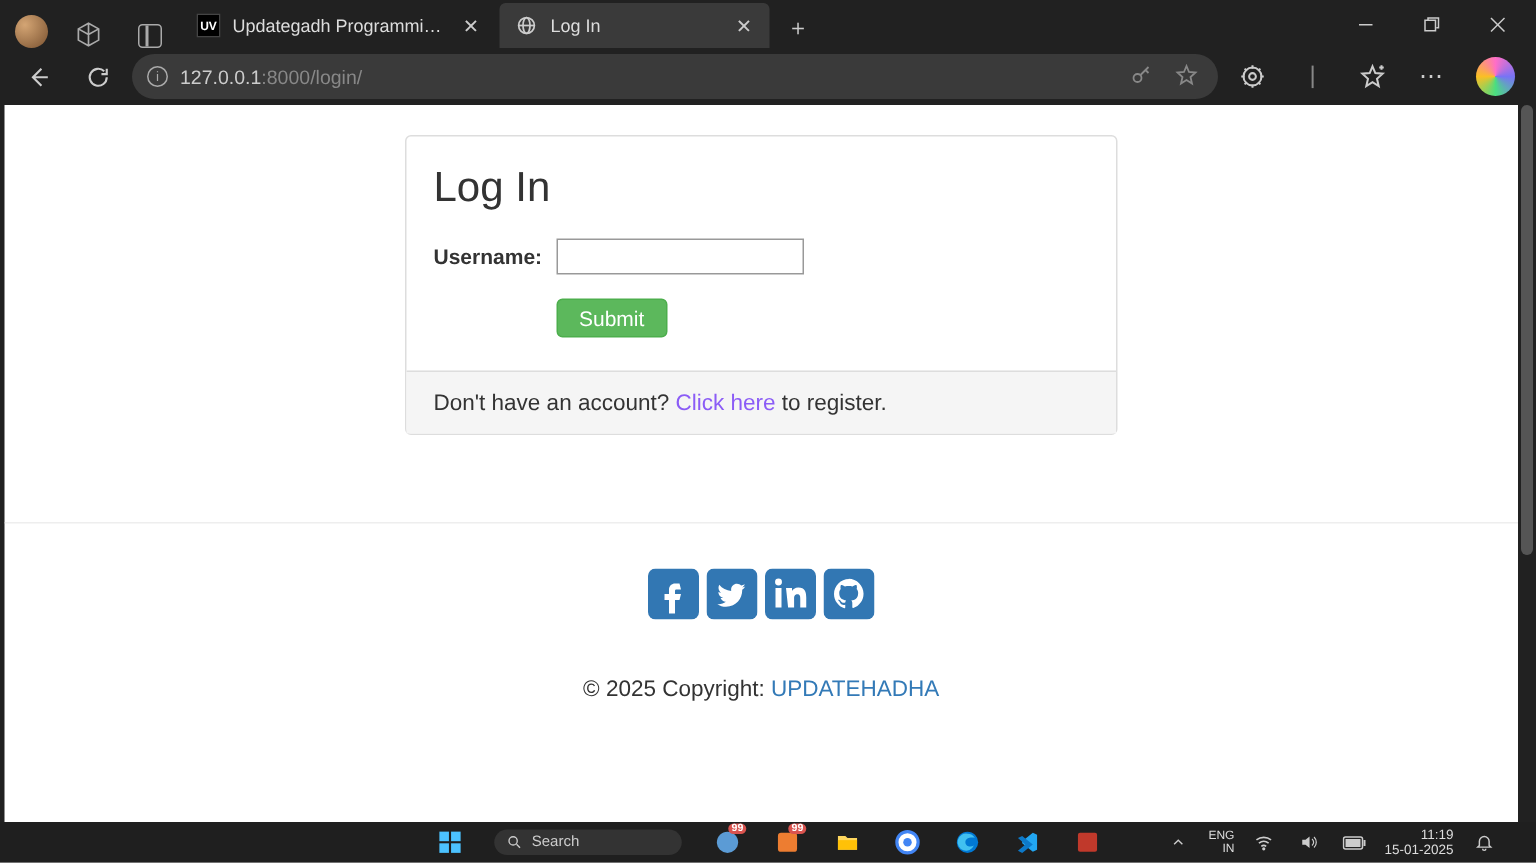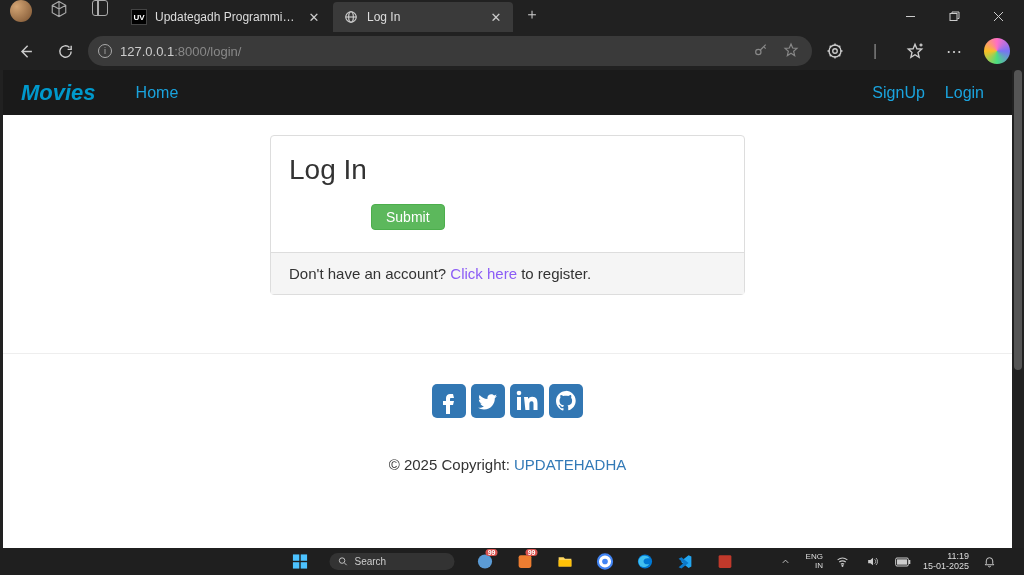--- a/index.html
+++ b/index.html
@@ -9,21 +9,21 @@
       width: 1024px;
       height: 575px;
       overflow: hidden;
       position: relative;
     }
     
     .titlebar {
       height: 32px;
       background: #212121;
       display: flex;
-      align-items: flex-start;
+      align-items: flex-end;
       padding: 0 4px;
     }
     .titlebar .avatar {
       width: 22px; height: 22px;
       border-radius: 50%;
       background: radial-gradient(circle at 30% 30%, #d4a574, #7a5230);
       margin: 0 6px;
     }
     .titlebar .cube-icon {
       width: 18px; height: 18px;
@@ -441,31 +441,28 @@
   <div class="rightbtn">
     <svg viewBox="0 0 24 24" fill="none" stroke="#ccc" stroke-width="1.8">
         <path d="M12 3 L14.5 9 L21 9.5 L16 14 L17.5 20.5 L12 17 L6.5 20.5 L8 14 L3 9.5 L9.5 9 Z M18 4h4M20 2v4"></path>
       </svg>
   </div>
   <div class="rightbtn" style="font-size:16px;letter-spacing:2px;">⋯</div>
   <div class="copilot"></div>
 </div>
 
 <div class="viewport">
-  <div class="page-nav">
-    <div class="brand">Movies</div>
-    <div class="link">Home</div>
-    <div class="spacer"></div>
-    <div class="link">SignUp</div>
-    <div class="link">Login</div>
-  </div>
   <div class="content">
     <div class="card">
       <div class="card-body">
         <h2>Log In</h2>
+        <div class="form-row">
+          <label>Username:</label>
+          <input type="text" style="">
+        </div>
         <div class="submit-row">
           <button class="btn-submit">Submit</button>
         </div>
       </div>
       <div class="card-footer">
         <span>Don't have an account? </span><a>Click here</a><span> to register.</span>
       </div>
     </div>
   </div>
   <div class="page-footer">

